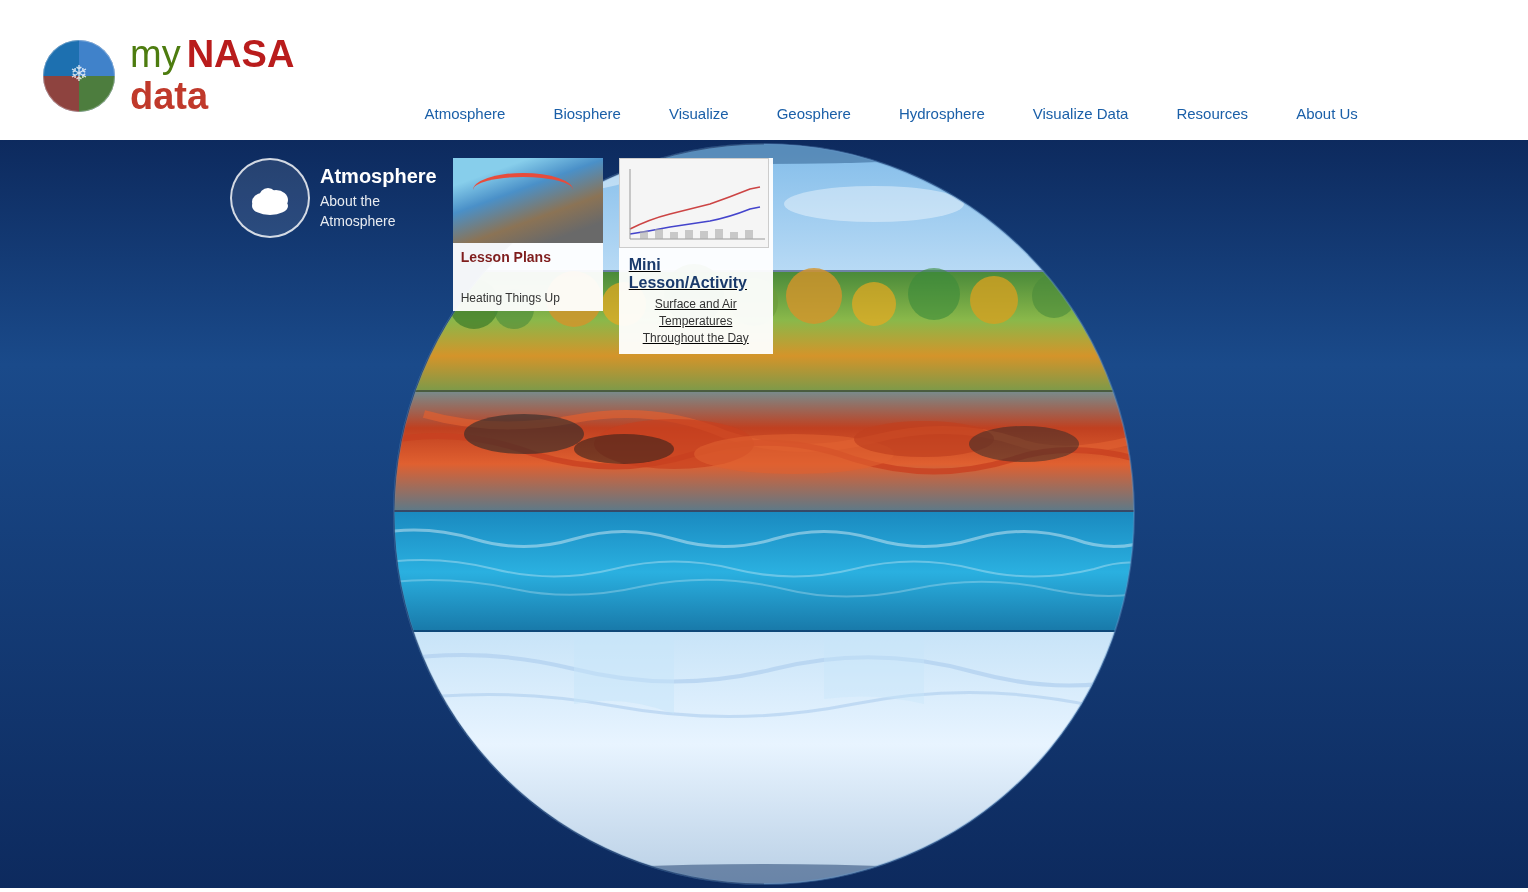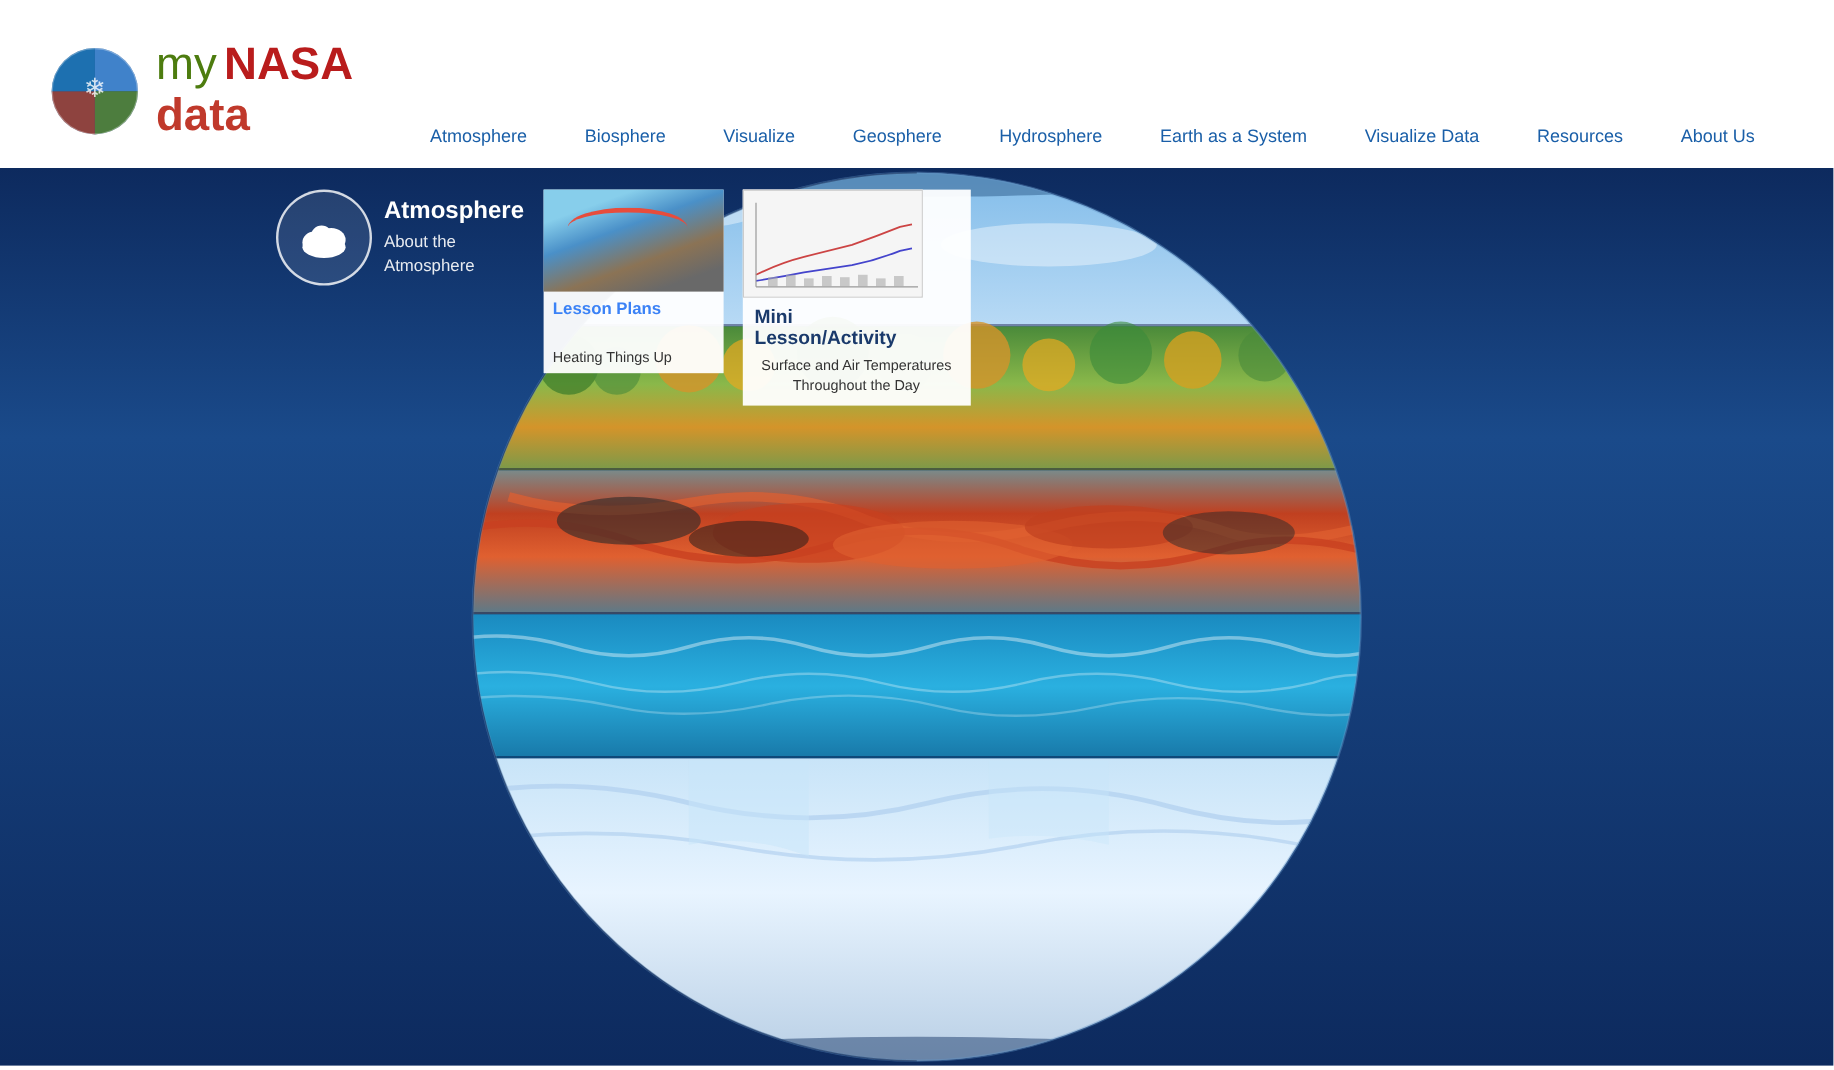--- a/index.html
+++ b/index.html
@@ -107,33 +107,34 @@
       background: rgba(255,255,255,0.95);
       width: 150px;
       cursor: pointer;
     }
     .lesson-card-body {
       padding: 6px 8px;
     }
     .lesson-card-body h4 {
       font-size: 14px;
       font-weight: 700;
-      color: #3b82f6;
+      color: #7f1d1d;
       margin-bottom: 2px;
     }
     .lesson-card-body p {
       font-size: 12px;
       color: #333;
       margin-top: 26px;
     }
 
     .mini-lesson-card {
       background: rgba(255,255,255,0.95);
-      width: 190px;
+      width: 154px;
       cursor: pointer;
+      text-decoration: underline;
     }
     .mini-lesson-card-body {
       padding: 8px 10px;
     }
     .mini-lesson-card-body h3 {
       font-size: 16px;
       font-weight: 700;
       color: #1a3a6b;
       margin-bottom: 4px;
     }
@@ -230,21 +231,20 @@
       </div>
     </div>
   </div>
 
   <nav class="nav-bar" style="flex:1; justify-content:center; display:flex; align-items:flex-end; align-self:flex-end; padding-bottom:8px;">
     <a class="nav-item">Atmosphere</a>
     <a class="nav-item">Biosphere</a>
     <a class="nav-item">Visualize</a>
     <a class="nav-item">Geosphere</a>
     <a class="nav-item">Hydrosphere</a>
-    <a class="nav-item">Earth as a System</a>
     <a class="nav-item">Visualize Data</a>
     <a class="nav-item">Resources</a>
     <a class="nav-item">About Us</a>
   </nav>
 
 </div>
 
 <div class="hero">
 
   <svg style="position:absolute; left:50%; top:50%; transform:translate(-50%,-50%);" width="780" height="780" viewBox="0 0 780 780">

